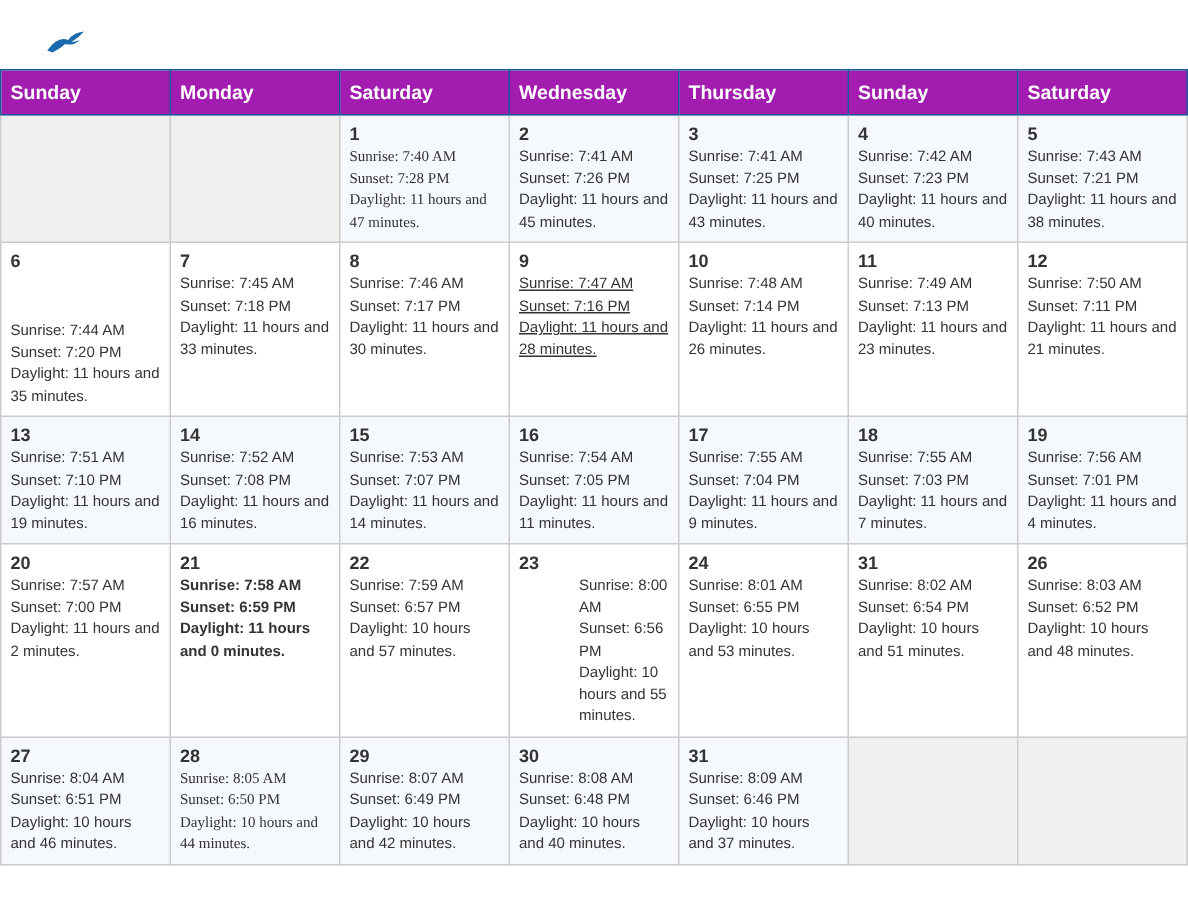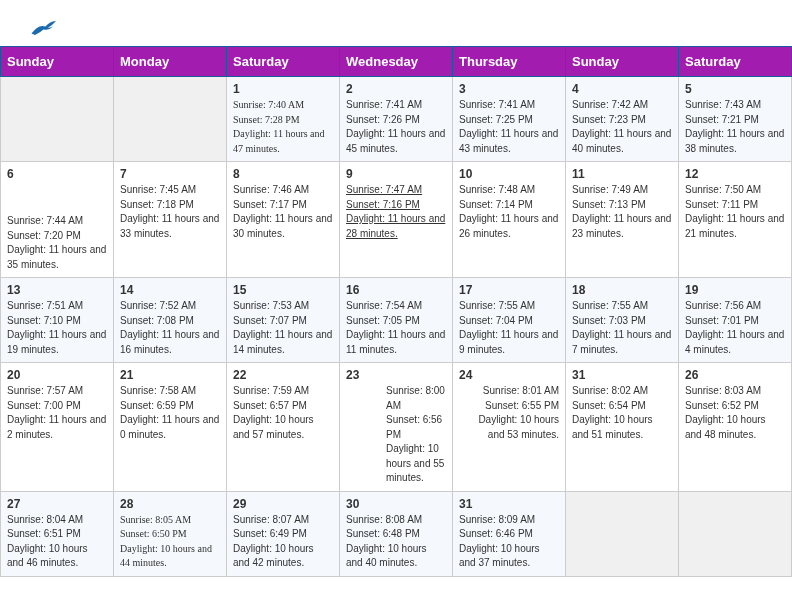--- a/index.html
+++ b/index.html
@@ -258,39 +258,39 @@
       </tr>
       <tr>
         <td>
           <span class="day-num">20</span>
           <div class="day-info" style="white-space: pre-line;">Sunrise: 7:57 AM
 Sunset: 7:00 PM
 Daylight: 11 hours and 2 minutes.</div>
         </td>
         <td>
           <span class="day-num">21</span>
-          <div class="day-info" style="white-space: pre-line;">Sunrise: 7:58 AM
+          <div class="day-info" style="white-space: pre-line; font-weight: bold;">Sunrise: 7:58 AM
 Sunset: 6:59 PM
 Daylight: 11 hours and 0 minutes.</div>
         </td>
         <td>
           <span class="day-num">22</span>
           <div class="day-info" style="white-space: pre-line;">Sunrise: 7:59 AM
 Sunset: 6:57 PM
 Daylight: 10 hours and 57 minutes.</div>
         </td>
         <td>
           <span class="day-num">23</span>
           <div class="day-info" style="white-space: pre-line; margin-left: 40px;">Sunrise: 8:00 AM
 Sunset: 6:56 PM
 Daylight: 10 hours and 55 minutes.</div>
         </td>
         <td>
           <span class="day-num">24</span>
-          <div class="day-info" style="white-space: pre-line; text-align: right;">Sunrise: 8:01 AM
+          <div class="day-info" style="white-space: pre-line;">Sunrise: 8:01 AM
 Sunset: 6:55 PM
 Daylight: 10 hours and 53 minutes.</div>
         </td>
         <td>
           <span class="day-num">31</span>
           <div class="day-info" style="white-space: pre-line;">Sunrise: 8:02 AM
 Sunset: 6:54 PM
 Daylight: 10 hours and 51 minutes.</div>
         </td>
         <td>

